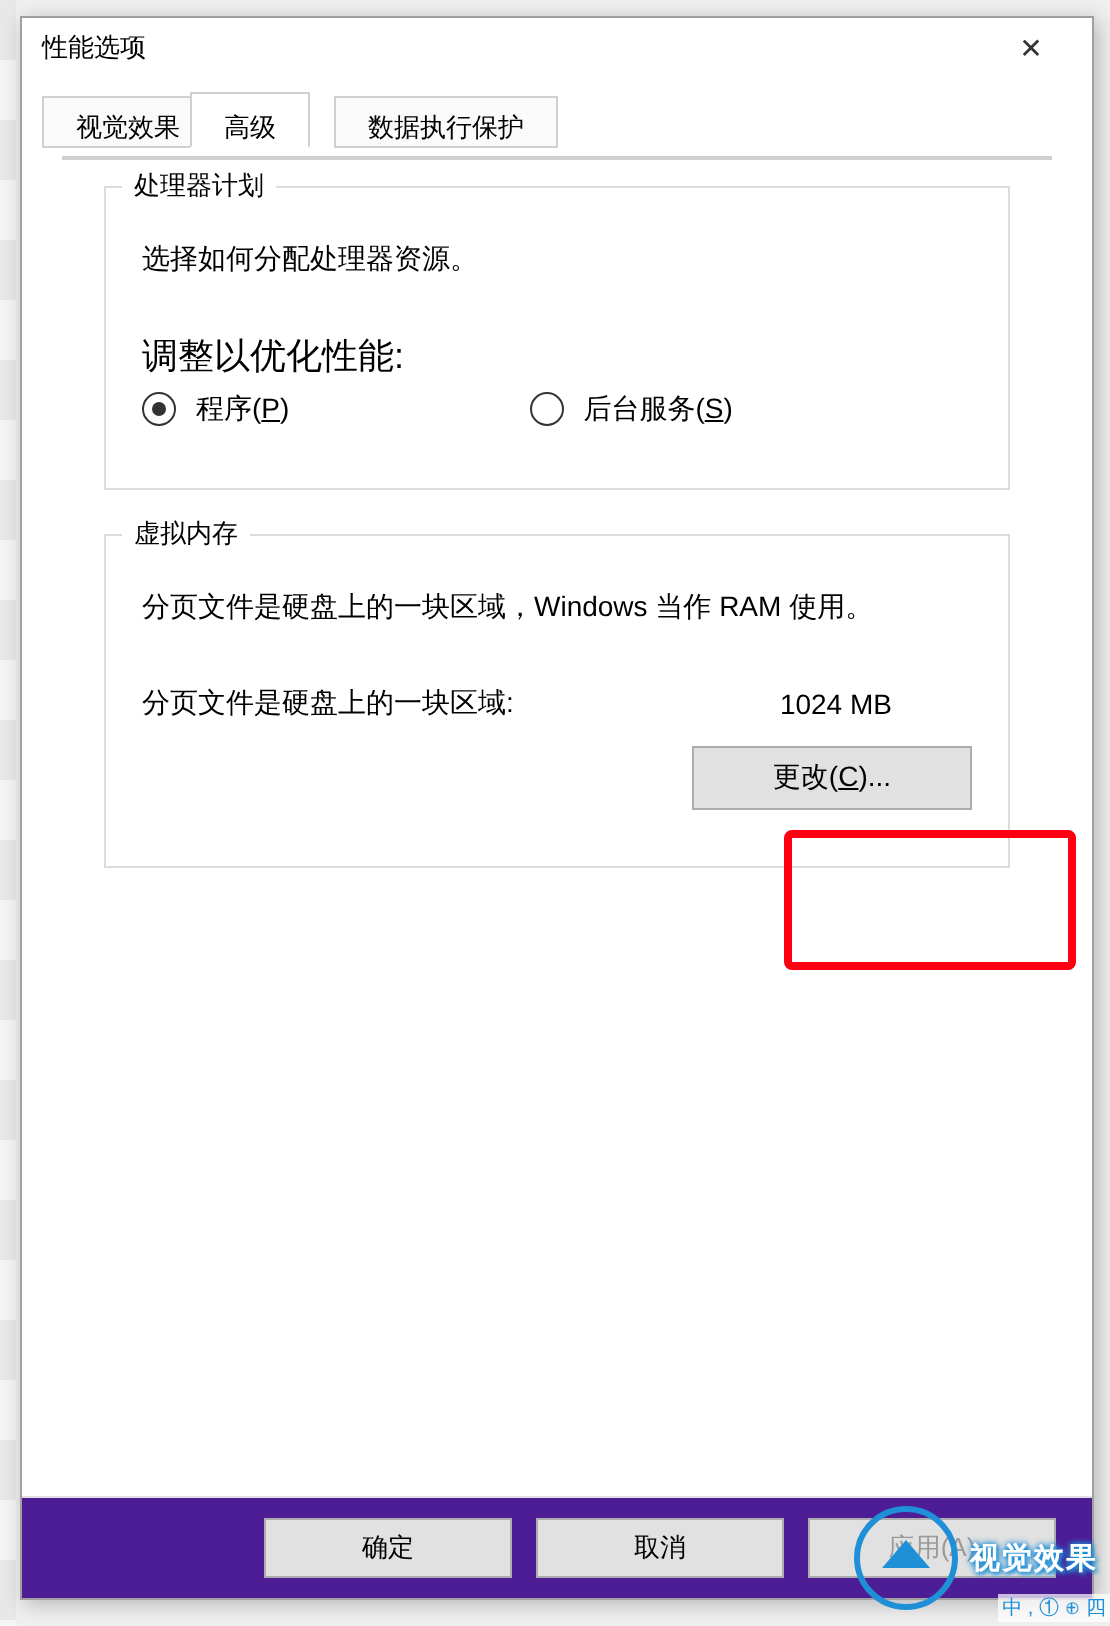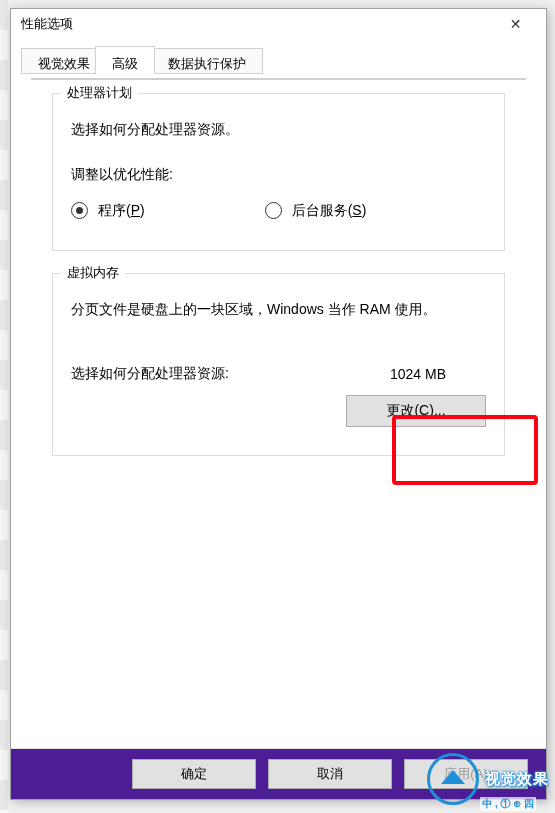--- a/index.html
+++ b/index.html
@@ -9,38 +9,38 @@
   .close-btn{width:45px;height:28px;display:flex;align-items:center;justify-content:center;cursor:pointer}
   .close-x{font-size:14px;font-weight:400;color:#333}
   .tab-strip{position:relative;margin:6px 10px 0 10px;height:28px}
   .tab{position:absolute;top:1px;height:26px;padding:0 16px;display:flex;align-items:flex-end;border:1px solid #d0d0d0;background:#fff;font-size:13px;cursor:pointer}
   .tab.inactive{top:3px;height:24px;border-bottom:1px solid #d0d0d0;background:#fafafa;z-index:1}
   .tab.active{border-bottom:1px solid #fff;z-index:3}
   .tab-panel{position:absolute;left:10px;right:10px;top:33px;bottom:54px;border:1px solid #d0d0d0;background:#fff;z-index:2}
   .fieldset{position:relative;margin:14px 20px 22px 20px;border:1px solid #dcdcdc;padding:20px 18px 22px 18px}
   .legend{position:absolute;top:-10px;left:8px;background:#fff;padding:0 6px;font-size:13px}
   .desc{margin:6px 0 26px 0;font-size:14px;line-height:1.4}
-  .label-adjust{margin-bottom:18px;font-size:14px}
+  .label-adjust{margin-bottom:6px;font-size:18px}
   .radio-row{display:flex;align-items:center;gap:120px;margin-bottom:8px;font-size:14px}
   .radio-group{display:flex;align-items:center;gap:10px;cursor:pointer}
   .radio{width:15px;height:15px;border:1px solid #333;border-radius:50%;display:flex;align-items:center;justify-content:center}
   .radio.checked::after{content:"";width:7px;height:7px;background:#333;border-radius:50%}
   .underline{text-decoration:underline}
   .vm-row{display:flex;justify-content:space-between;align-items:center;font-size:14px;margin-bottom:8px}
   .change-wrap{text-align:right;margin-top:12px}
   .change-btn{display:inline-block;min-width:110px;padding:6px 14px;background:#e1e1e1;border:1px solid #adadad;font-size:14px;text-align:center;cursor:pointer}
   .highlight-box{position:absolute;border:4px solid #ff0013;border-radius:4px;pointer-events:none}
   .bottom-bar{position:absolute;left:0;right:0;bottom:0;height:50px;border-top:1px solid #dfdfdf;background:#4c1d95;display:flex;justify-content:flex-end;align-items:center;gap:12px;padding-right:18px}
   .std-btn{min-width:90px;padding:5px 16px;background:#e1e1e1;border:1px solid #adadad;font-size:13px;text-align:center;cursor:pointer}
   .std-btn.disabled{color:#9a9a9a;cursor:default}
   .watermark{position:absolute;right:6px;bottom:8px;display:flex;align-items:center;gap:6px;pointer-events:none}
   .wm-circle{width:46px;height:46px;border:3px solid #1f8fd8;border-radius:50%;display:flex;align-items:center;justify-content:center}
   .wm-house{width:0;height:0;border-left:12px solid transparent;border-right:12px solid transparent;border-bottom:14px solid #1f8fd8;position:relative;top:-2px}
   .wm-text{font-size:15px;color:#fff;text-shadow:0 0 3px #1f8fd8,0 0 3px #1f8fd8,1px 1px 2px #1f8fd8;font-weight:700;letter-spacing:1px}
-  .wm-sub{position:absolute;right:19px;bottom:2px;font-size:10px;color:#1f8fd8;font-weight:700;background:rgba(255,255,255,.7);padding:0 2px}
+  .wm-sub{position:absolute;right:0;bottom:2px;font-size:10px;color:#1f8fd8;font-weight:400;background:rgba(255,255,255,.7);padding:0 2px}
   .left-edge{position:absolute;left:0;top:0;width:8px;height:813px;background:repeating-linear-gradient(180deg,#e8e8e8 0 30px,#f5f5f5 30px 60px)}
 </style>
 </head>
 <body>
 
 <div class="left-edge"></div>
 
 <div class="dialog">
 
   <div class="title-bar">
@@ -50,21 +50,21 @@
     </div>
   </div>
 
   <div class="tab-strip">
     <div class="tab inactive" style="left:0">
       <span>视觉效果</span>
     </div>
     <div class="tab active" style="left:74px">
       <span>高级</span>
     </div>
-    <div class="tab inactive" style="left:130px">
+    <div class="tab inactive" style="left:146px">
       <span>数据执行保护</span>
     </div>
 
     <div class="tab-panel">
 
       <div class="fieldset">
         <span class="legend">处理器计划</span>
         <div class="desc">选择如何分配处理器资源。</div>
         <div class="label-adjust">调整以优化性能:</div>
         <div class="radio-row">
@@ -74,23 +74,23 @@
           </div>
           <div class="radio-group">
             <span class="radio"></span>
             <span><span>后台服务</span>(<span class="underline">S</span>)</span>
           </div>
         </div>
       </div>
 
       <div class="fieldset" style="padding-bottom:28px">
         <span class="legend">虚拟内存</span>
-        <div class="desc" style="margin-bottom:46px">分页文件是硬盘上的一块区域，Windows 当作 RAM 使用。</div>
+        <div class="desc" style="margin-bottom:30px">分页文件是硬盘上的一块区域，Windows 当作 RAM 使用。</div>
         <div class="vm-row">
-          <span>选择如何分配处理器资源:</span>
+          <span>分页文件是硬盘上的一块区域:</span>
           <span style="margin-right:40px">1024 MB</span>
         </div>
         <div class="change-wrap">
           <span class="change-btn"><span>更改</span>(<span class="underline">C</span>)...</span>
         </div>
       </div>
 
       <div class="highlight-box" style="left:360px;top:336px;width:138px;height:62px"></div>
 
     </div>

